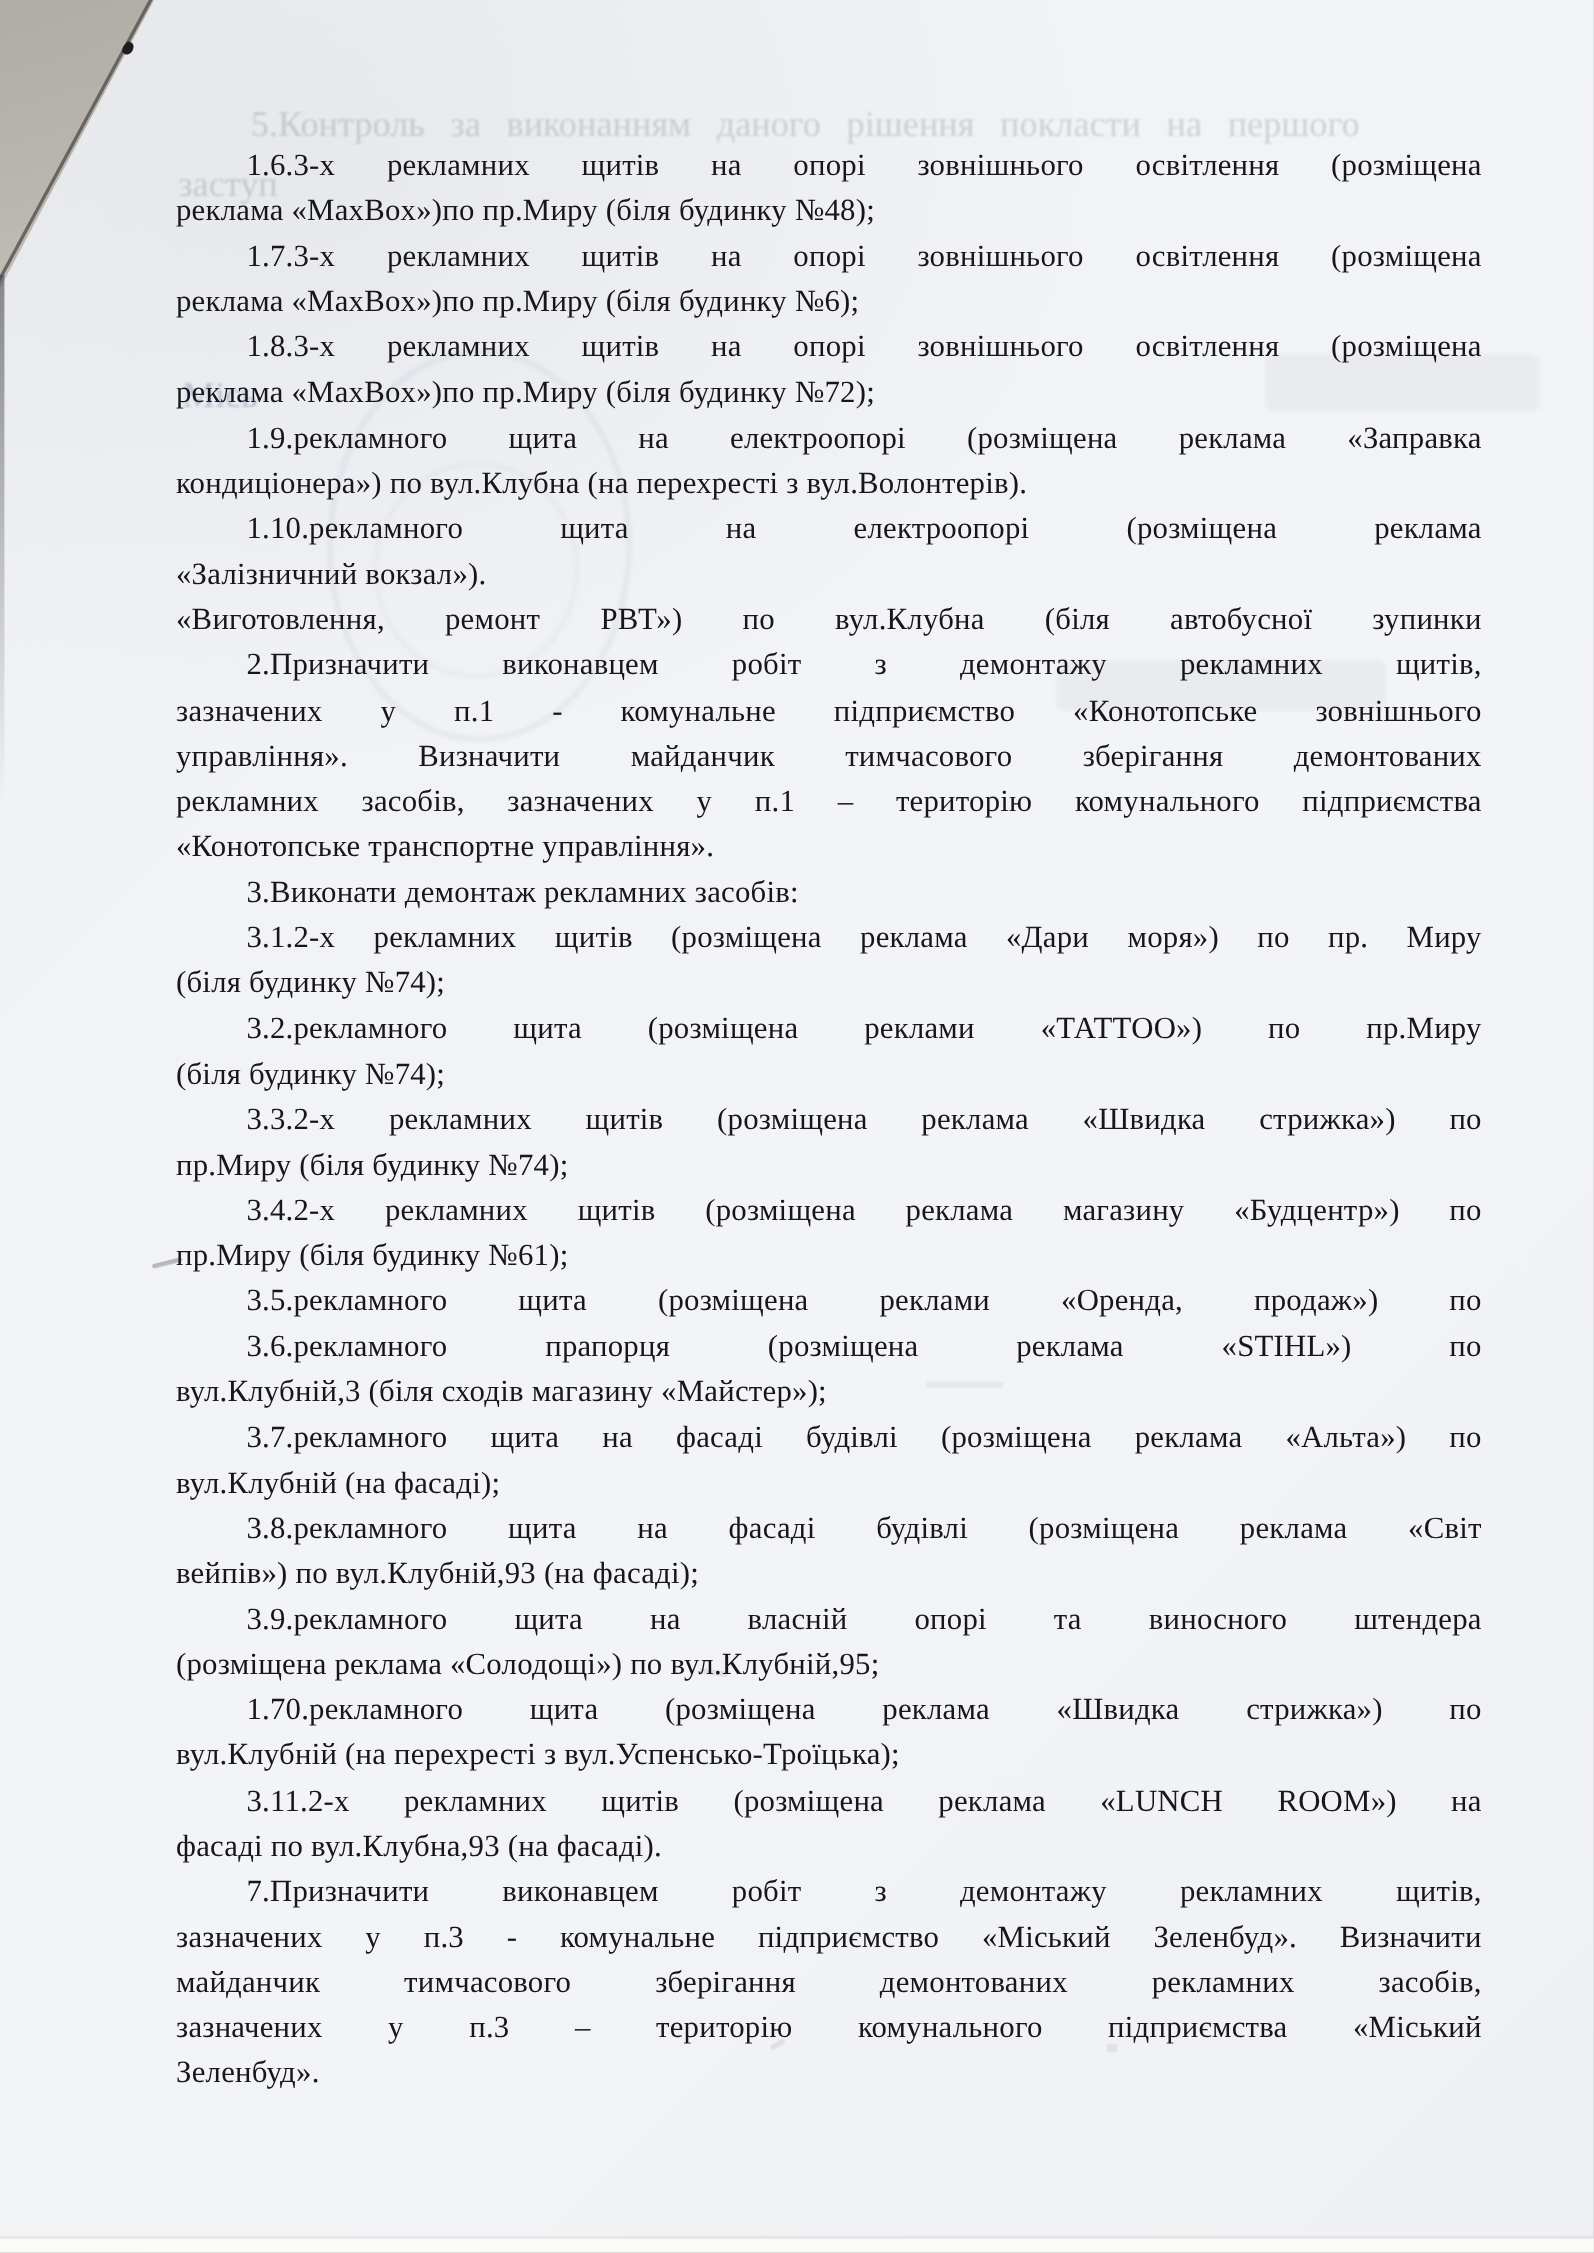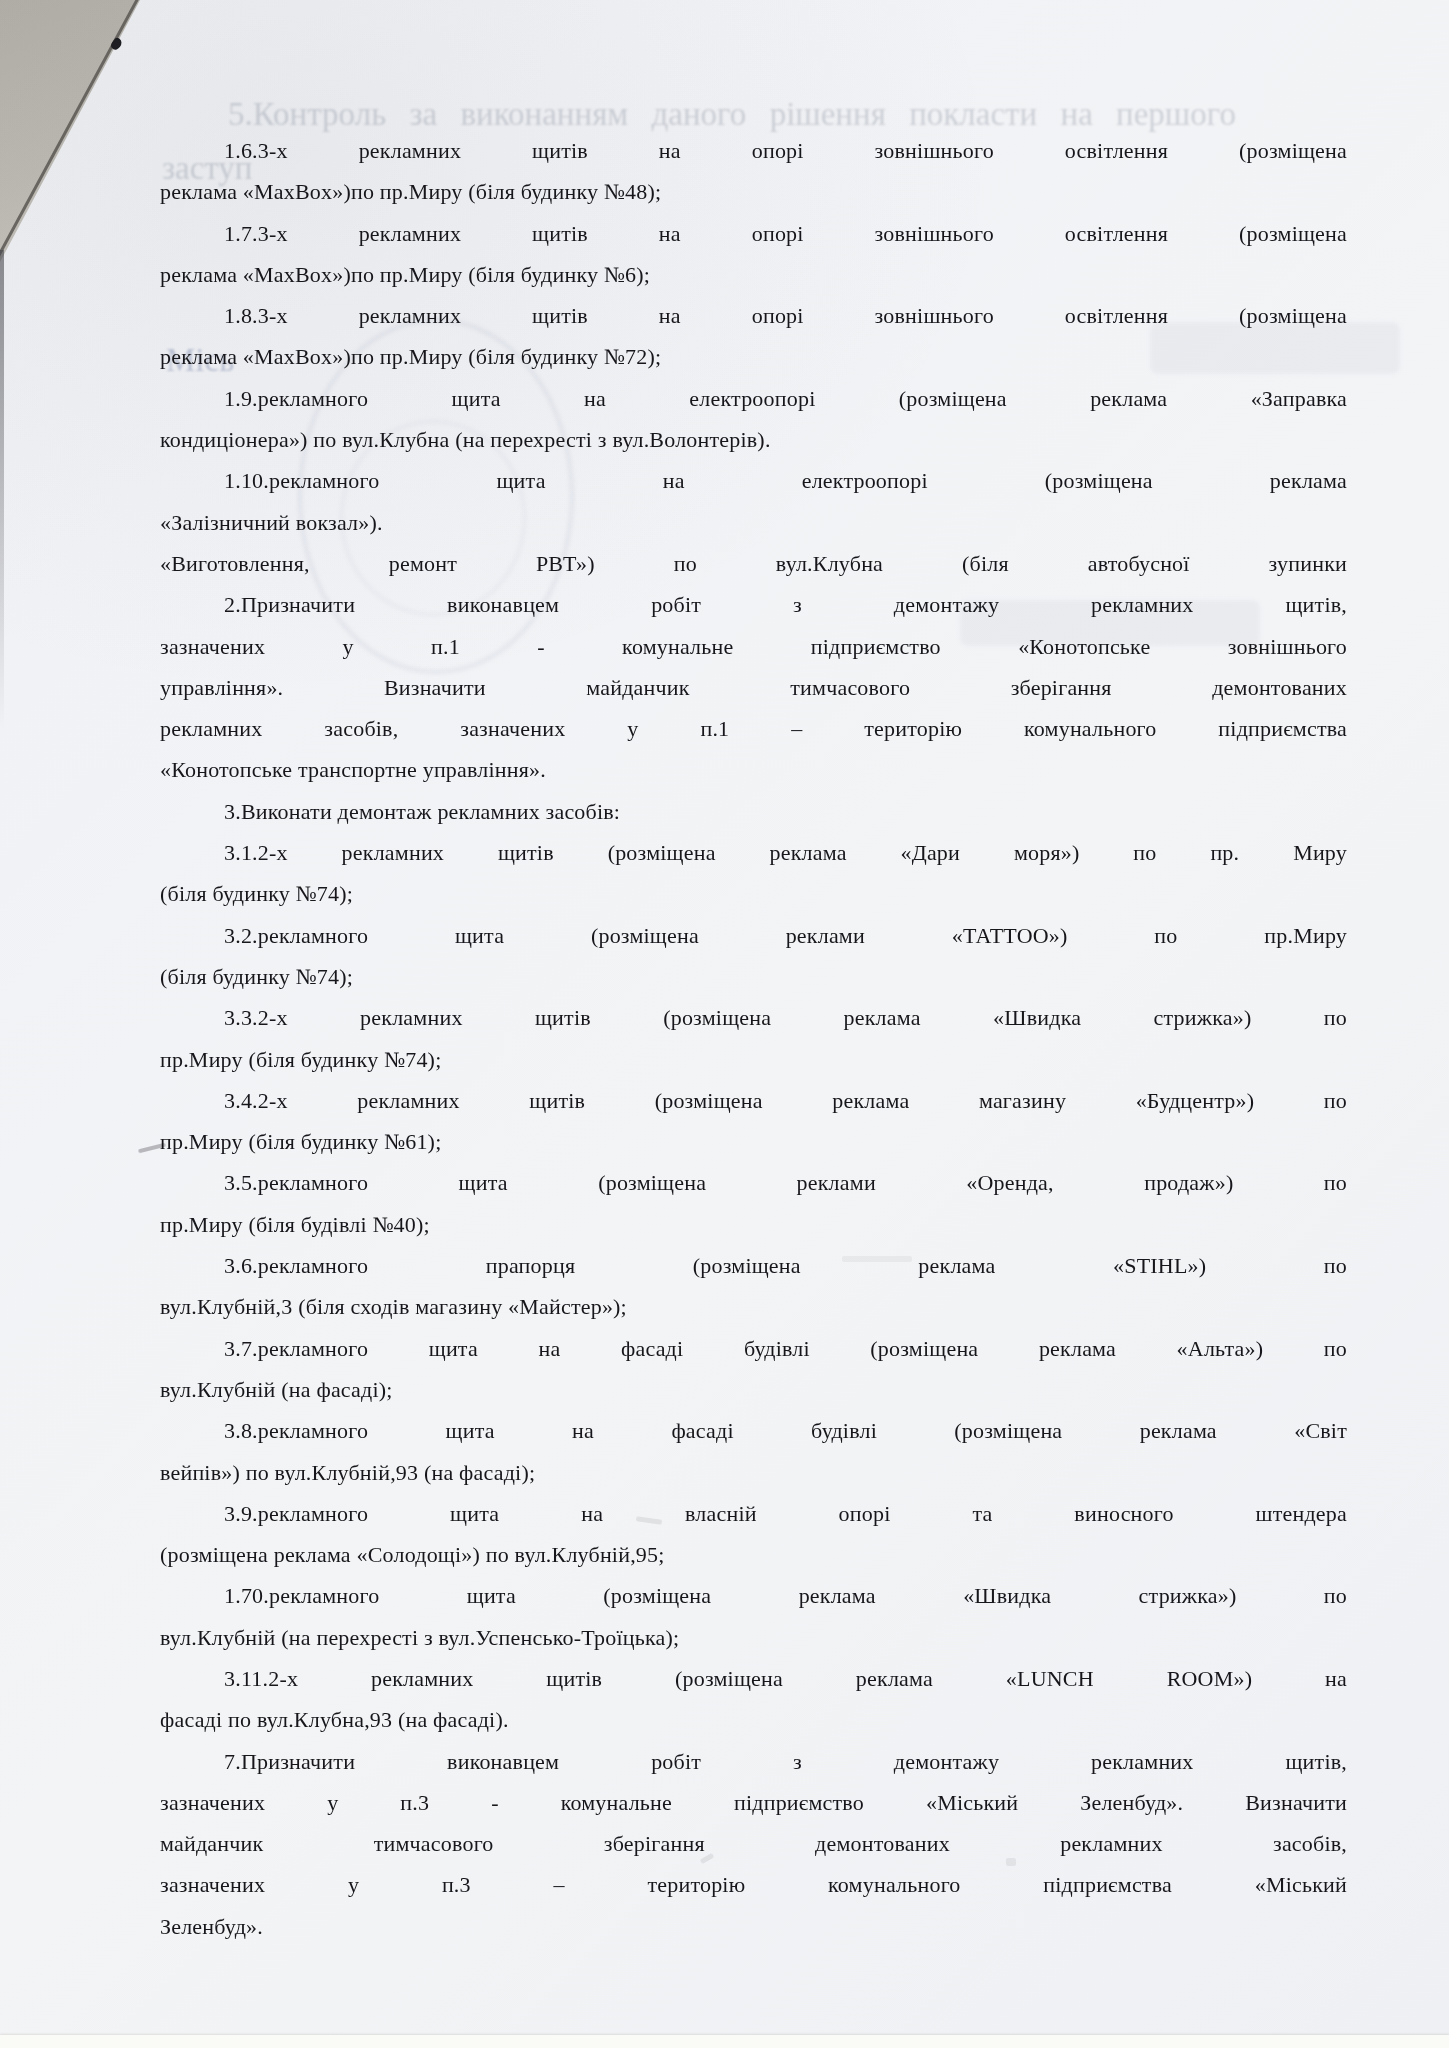--- a/index.html
+++ b/index.html
@@ -61,21 +61,21 @@
     border-radius:8px;filter:blur(2px);pointer-events:none;
   }
   .speck{
     position:absolute;background:rgba(110,110,118,.45);
     border-radius:2px;filter:blur(.5px);pointer-events:none;
   }
 
   
   #text-block{
     position:absolute;left:160px;top:130px;width:1187px;
-    color:#17171b;font-size:22px;z-index:2;
+    color:#17171b;font-size:28px;z-index:2;
   }
   .line{
     height:41.3px;line-height:41.3px;
     text-align:justify;text-align-last:justify;
     letter-spacing:.2px;
   }
   .line.last{text-align-last:left;}
   .line.ind{padding-left:64px;}
 </style>
 </head>
@@ -111,21 +111,20 @@
       <div class="line ind last">3.Виконати демонтаж рекламних засобів:</div>
       <div class="line ind">3.1.2-х рекламних щитів (розміщена реклама «Дари моря») по пр. Миру</div>
       <div class="line last">(біля будинку №74);</div>
       <div class="line ind">3.2.рекламного щита (розміщена реклами «ТАТТОО») по пр.Миру</div>
       <div class="line last">(біля будинку №74);</div>
       <div class="line ind">3.3.2-х рекламних щитів (розміщена реклама «Швидка стрижка») по</div>
       <div class="line last">пр.Миру (біля будинку №74);</div>
       <div class="line ind">3.4.2-х рекламних щитів (розміщена реклама магазину «Будцентр») по</div>
       <div class="line last">пр.Миру (біля будинку №61);</div>
       <div class="line ind">3.5.рекламного щита (розміщена реклами «Оренда, продаж») по</div>
-      <div class="line last">пр.Миру (біля будівлі №40);</div>
       <div class="line ind">3.6.рекламного прапорця (розміщена реклама «STIHL») по</div>
       <div class="line last">вул.Клубній,3 (біля сходів магазину «Майстер»);</div>
       <div class="line ind">3.7.рекламного щита на фасаді будівлі (розміщена реклама «Альта») по</div>
       <div class="line last">вул.Клубній (на фасаді);</div>
       <div class="line ind">3.8.рекламного щита на фасаді будівлі (розміщена реклама «Світ</div>
       <div class="line last">вейпів») по вул.Клубній,93 (на фасаді);</div>
       <div class="line ind">3.9.рекламного щита на власній опорі та виносного штендера</div>
       <div class="line last">(розміщена реклама «Солодощі») по вул.Клубній,95;</div>
       <div class="line ind">1.70.рекламного щита (розміщена реклама «Швидка стрижка») по</div>
       <div class="line last">вул.Клубній (на перехресті з вул.Успенсько-Троїцька);</div>

